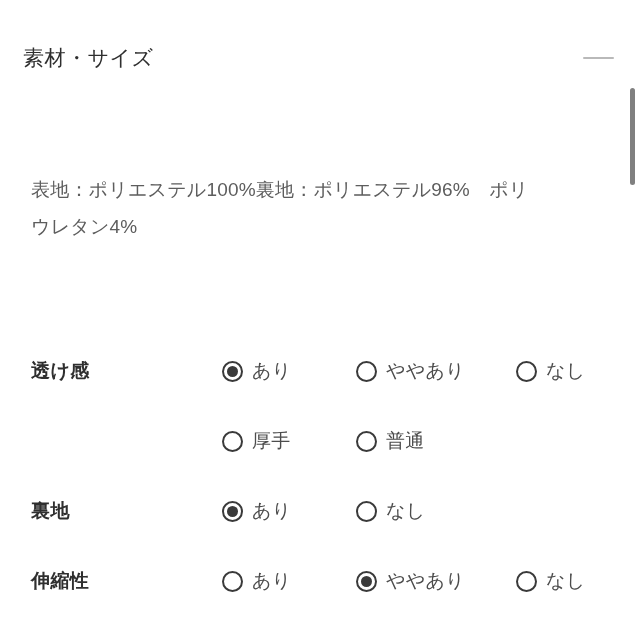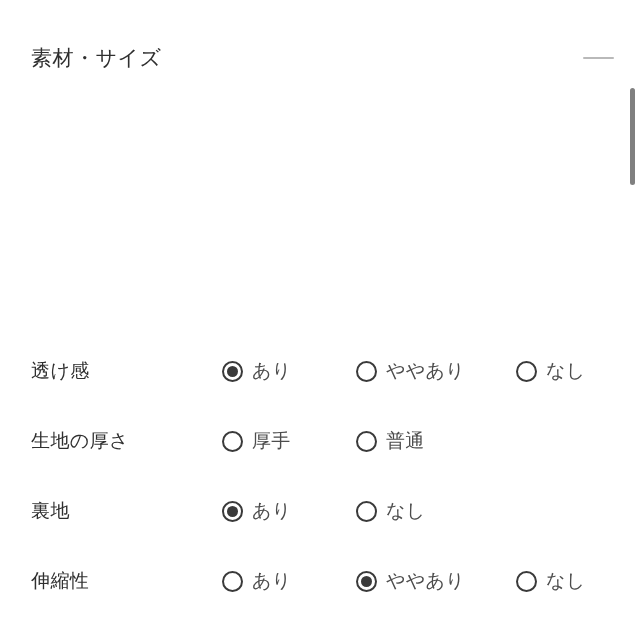--- a/index.html
+++ b/index.html
@@ -25,21 +25,21 @@
   
   .section-header {
     position: absolute;
     left: 0;
     top: 34px;
     width: 640px;
     height: 48px;
     display: flex;
     align-items: center;
     justify-content: space-between;
-    padding: 0 25px 0 31px;
+    padding: 0 25px 0 23px;
     box-sizing: border-box;
   }
   .section-title {
     font-size: 21px;
     line-height: 1.2;
     color: #2f2f2f;
     letter-spacing: 0.5px;
     font-weight: 400;
     white-space: nowrap;
   }
@@ -84,21 +84,21 @@
   .attr-row {
     position: relative;
     height: 70px;
   }
   .attr-label {
     position: absolute;
     left: 31px;
     top: 50%;
     transform: translateY(-50%);
     font-size: 19px;
-    font-weight: normal;
+    font-weight: bold;
     color: #2f2f2f;
     letter-spacing: 0.4px;
     white-space: nowrap;
   }
   .attr-options {
     position: absolute;
     left: 0;
     top: 0;
     height: 70px;
     width: 640px;
@@ -170,20 +170,22 @@
 <div id="panel">
 
   <div class="section-header">
     <span class="section-title">素材・サイズ</span>
     <span class="collapse-toggle">
       <span class="bar"></span>
     </span>
   </div>
 
   <div class="material-text">
+    <p>表地：ポリエステル100%裏地：ポリエステル96%　ポリ</p>
+    <p>ウレタン4%</p>
   </div>
 
   <div class="attributes">
 
     <div class="attr-row">
       <span class="attr-label">透け感</span>
       <div class="attr-options">
         <label class="option col0">
           <span class="radio checked"></span>
           <span class="option-label">あり</span>
@@ -193,21 +195,20 @@
           <span class="option-label">ややあり</span>
         </label>
         <label class="option col2">
           <span class="radio"></span>
           <span class="option-label">なし</span>
         </label>
       </div>
     </div>
 
     <div class="attr-row">
-      <span class="attr-label">生地の厚さ</span>
       <div class="attr-options">
         <label class="option col1">
           <span class="radio"></span>
           <span class="option-label">普通</span>
         </label>
         <label class="option col0">
           <span class="radio"></span>
           <span class="option-label">厚手</span>
         </label>
       </div>

